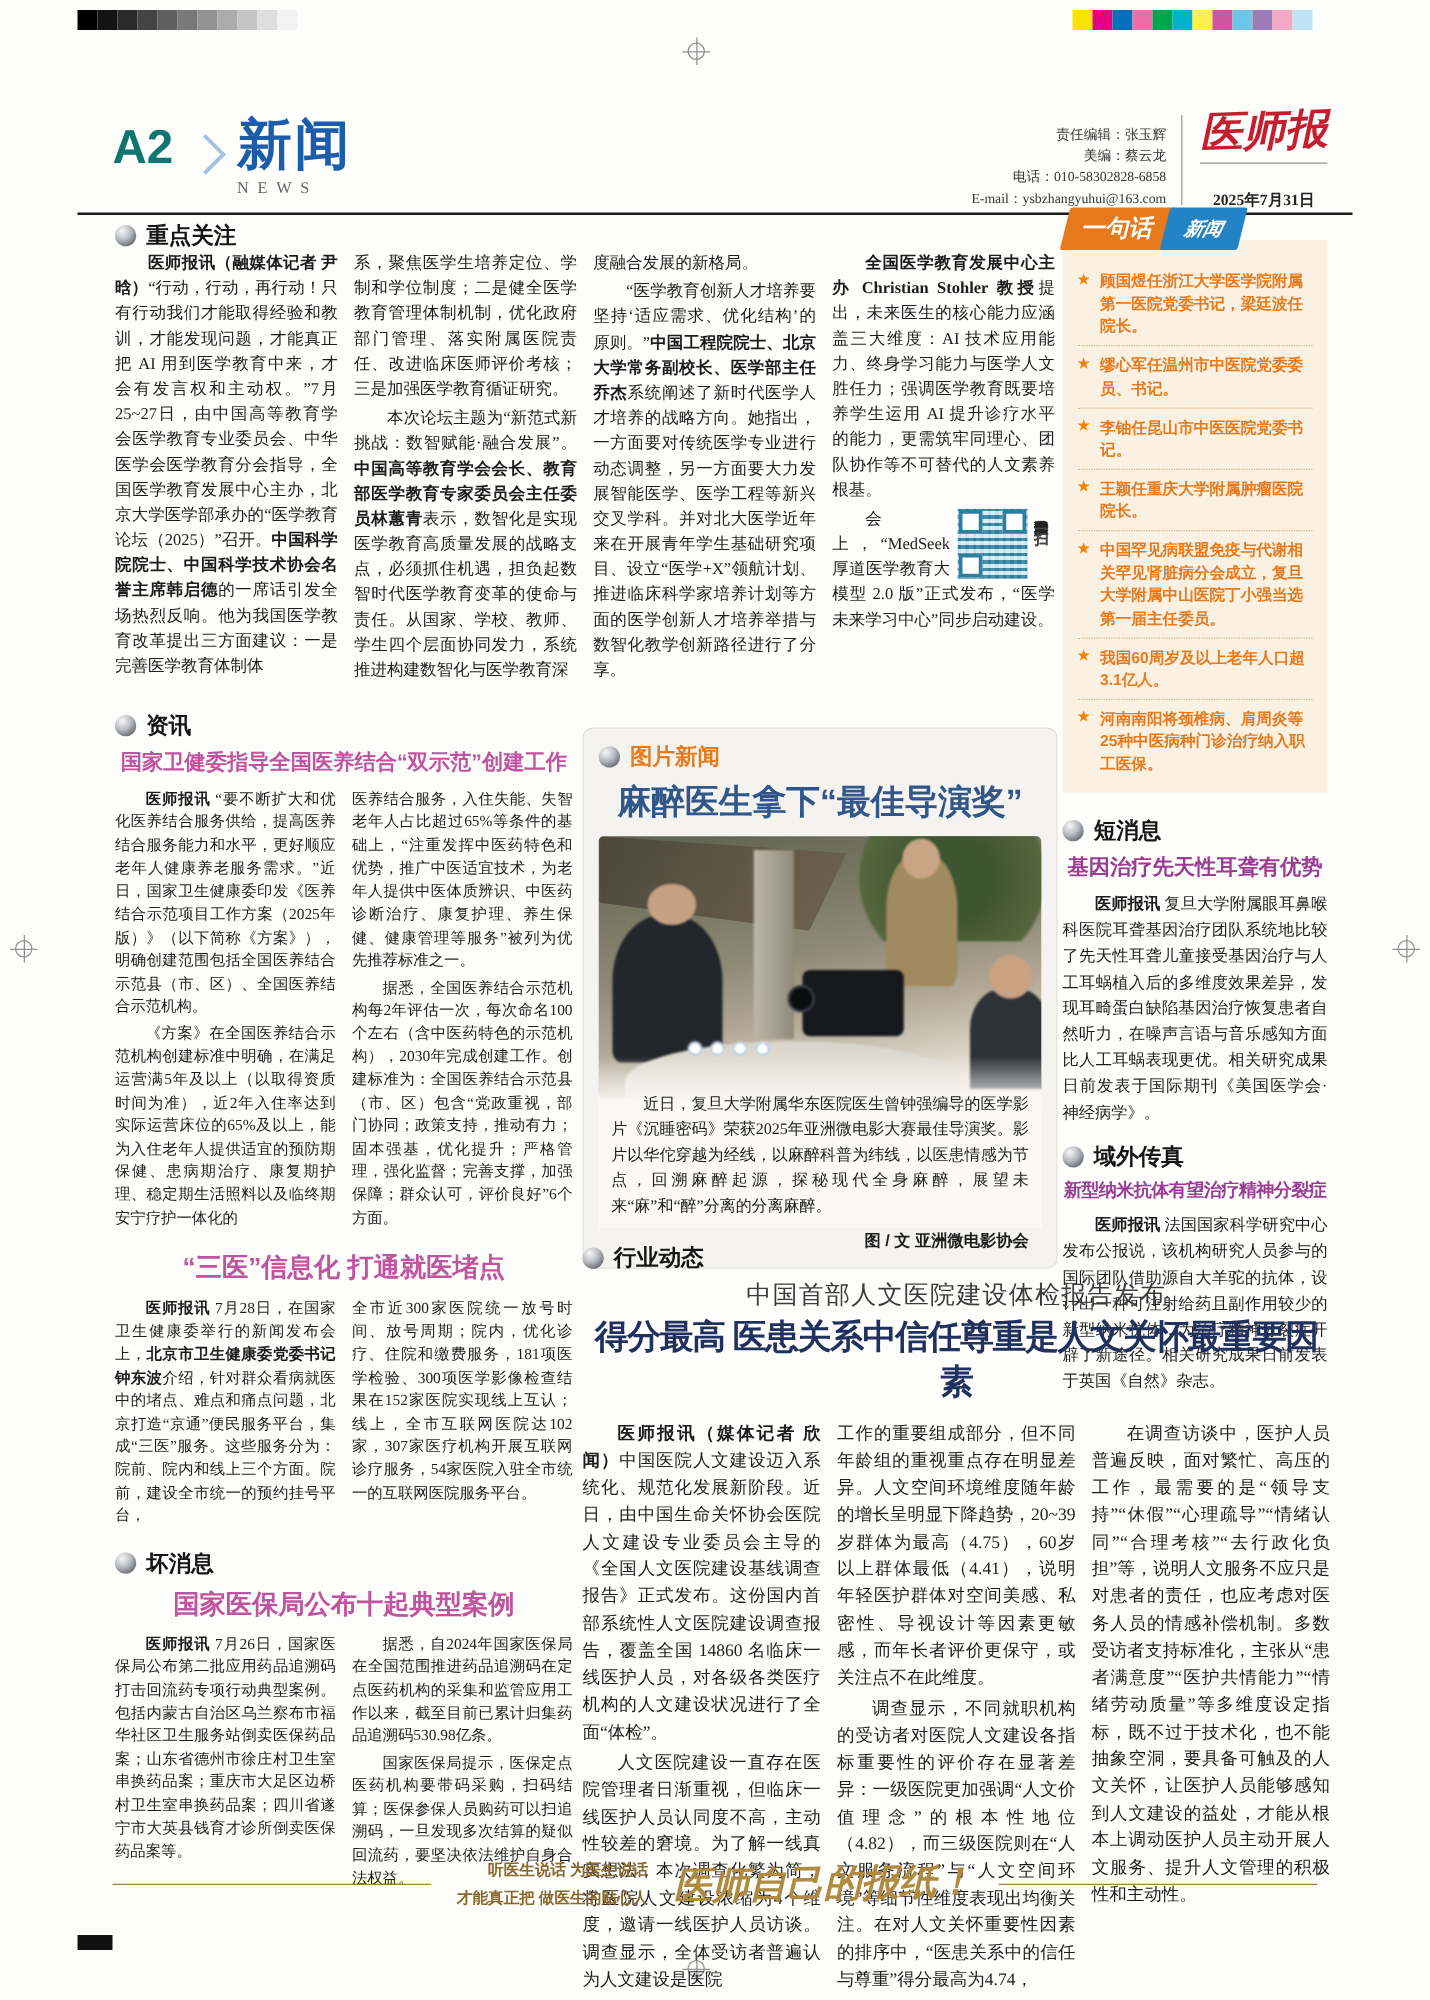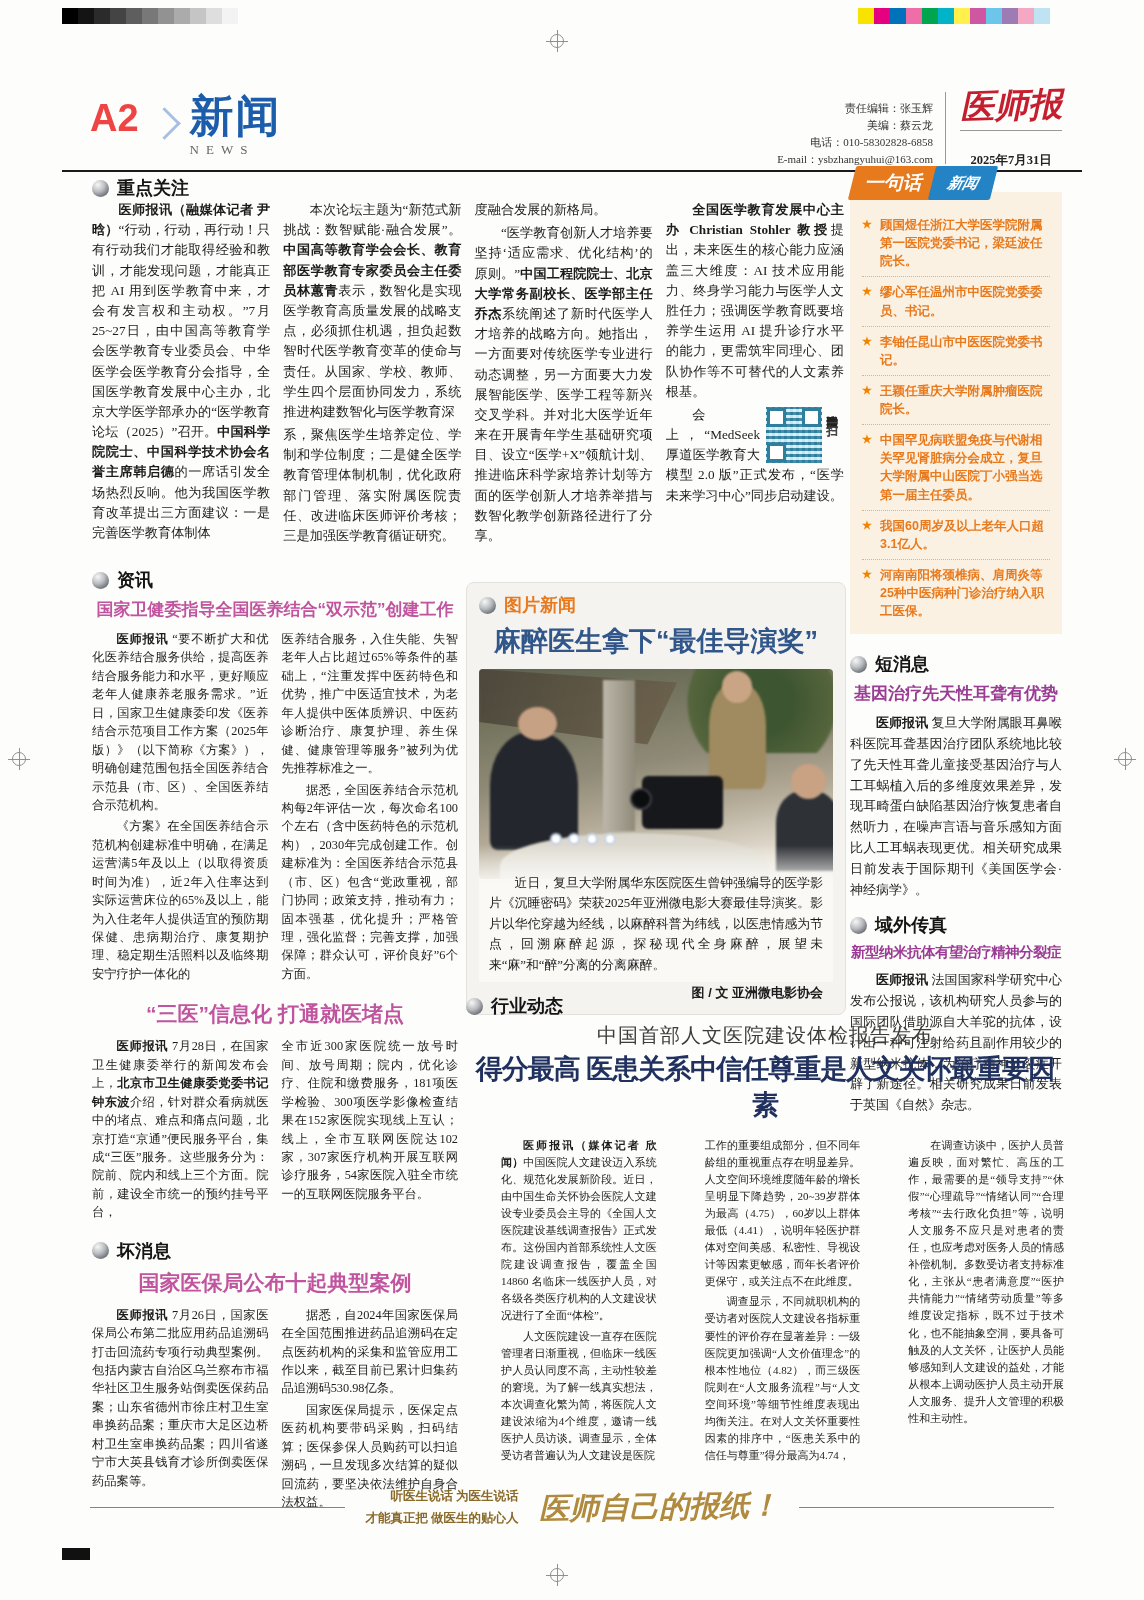--- a/index.html
+++ b/index.html
@@ -12,21 +12,21 @@
   .regbar span{width:16px;height:16px;display:block;}
   .cross{position:absolute;width:22px;height:22px;
          background:linear-gradient(#909090,#909090) center/100% 1px no-repeat,
                     linear-gradient(#909090,#909090) center/1px 100% no-repeat;}
   .cross::before{content:"";position:absolute;inset:4px;border:1px solid #909090;border-radius:50%;}
   .blackmark{position:absolute;left:62px;top:1548px;width:28px;height:12px;background:#111;}
 
   
   .header{position:absolute;left:90px;top:92px;width:972px;height:72px;display:flex;justify-content:space-between;}
   .hl{display:flex;align-items:flex-start;gap:14px;}
-  .edition{font-weight:bold;font-size:38px;color:#ef4444;line-height:1.4;}
+  .edition{font-weight:bold;font-size:38px;color:#0f766e;line-height:1.4;}
   .chev{width:20px;height:20px;border-top:3px solid #a6c0e2;border-right:3px solid #a6c0e2;transform:rotate(45deg);margin-top:20px;}
   .secname{font-weight:900;font-size:44px;color:#1b5cab;line-height:1.1;letter-spacing:2px;}
   .secname-en{font-size:13px;letter-spacing:7px;color:#666;margin-top:2px;}
   .hr-right{display:flex;align-items:stretch;}
   .mastinfo{text-align:right;font-size:11px;line-height:1.55;color:#333;padding-top:8px;}
   .logoblock{border-left:1px solid #999;margin-left:12px;padding-left:14px;display:flex;flex-direction:column;justify-content:center;text-align:center;}
   .paperlogo{font-style:italic;font-weight:900;font-size:34px;color:#c41e2f;transform:rotate(-2deg);line-height:1.1;}
   .paperdate{border-top:1px solid #999;margin-top:6px;padding-top:21px;font-size:12.5px;font-weight:bold;color:#222;}
   .header-rule{position:absolute;left:62px;right:62px;top:170px;border-top:2px solid #1a1a1a;}
 
@@ -96,21 +96,21 @@
   .ph-table{left:6%;right:18%;bottom:-4%;height:26%;background:linear-gradient(#d8d4c9,#efece4);border-radius:50% 50% 0 0/60% 60% 0 0;}
   .ph-pot{width:12px;height:12px;border-radius:50%;background:radial-gradient(#fff 52%,#6b8fc0 56%,#fff 70%);}
   .photo-caption{position:relative;margin-top:-34px;padding:28px 10px 4px;background:linear-gradient(180deg,rgba(250,249,246,0) 0%,rgba(250,249,246,.95) 30%,#faf9f6 45%);}
   .photo-caption .bp{font-size:12.8px;line-height:1.6;}
   .credit{font-family:"Liberation Sans",sans-serif;font-weight:bold;font-size:13px;text-align:right;padding:2px 10px 4px;}
 
   
   .industry{position:absolute;left:466px;top:994px;width:598px;}
   .kicker{font-size:20px;color:#3c3c3c;text-align:center;margin:4px 0 2px;letter-spacing:1px;}
   .ind-hl{font-family:"Liberation Sans",sans-serif;font-weight:900;font-size:27px;letter-spacing:-1px;color:#20315f;text-align:center;margin:2px 0 14px;}
-  .industry .bp{font-size:11px;line-height:1.55;margin-left:35px;}
+  .industry .bp{font-size:14px;line-height:1.55;}
 
   
   .footer{position:absolute;left:90px;right:90px;top:1486px;display:flex;align-items:center;gap:20px;}
   .footer::before,.footer::after{content:"";flex:1;border-top:1px solid #a4803a;}
   .slogans{text-align:right;font-size:12.5px;font-weight:bold;color:#8a6a2a;line-height:1.75;white-space:nowrap;}
   .brandscript{font-style:italic;font-weight:900;font-size:30px;color:#b08a3e;transform:rotate(-1deg);white-space:nowrap;}
 </style>
 </head>
 <body>
 
@@ -176,22 +176,22 @@
   <div class="lead-region">
     <div class="sec">
       <span class="orb"></span>
       <span>重点关注</span>
     </div>
     <div class="cols lead-cols">
       <div>
         <p class="bp"><span class="ld">医师报讯（融媒体记者 尹晗）</span><span>“行动，行动，再行动！只有行动我们才能取得经验和教训，才能发现问题，才能真正把 AI 用到医学教育中来，才会有发言权和主动权。”7月25~27日，由中国高等教育学会医学教育专业委员会、中华医学会医学教育分会指导，全国医学教育发展中心主办，北京大学医学部承办的“医学教育论坛（2025）”召开。</span><b>中国科学院院士、中国科学技术协会名誉主席韩启德</b><span>的一席话引发全场热烈反响。他为我国医学教育改革提出三方面建议：一是完善医学教育体制体</span></p>
       </div>
       <div>
+        <p class="bp" style="text-indent:0;"><span>系，聚焦医学生培养定位、学制和学位制度；二是健全医学教育管理体制机制，优化政府部门管理、落实附属医院责任、改进临床医师评价考核；三是加强医学教育循证研究。</span></p>
         <p class="bp"><span>本次论坛主题为“新范式新挑战：数智赋能·融合发展”。</span><b>中国高等教育学会会长、教育部医学教育专家委员会主任委员林蕙青</b><span>表示，数智化是实现医学教育高质量发展的战略支点，必须抓住机遇，担负起数智时代医学教育变革的使命与责任。从国家、学校、教师、学生四个层面协同发力，系统推进构建数智化与医学教育深</span></p>
-        <p class="bp" style="text-indent:0;"><span>系，聚焦医学生培养定位、学制和学位制度；二是健全医学教育管理体制机制，优化政府部门管理、落实附属医院责任、改进临床医师评价考核；三是加强医学教育循证研究。</span></p>
       </div>
       <div>
         <p class="bp" style="text-indent:0;"><span>度融合发展的新格局。</span></p>
         <p class="bp"><span>“医学教育创新人才培养要坚持‘适应需求、优化结构’的原则。”</span><b>中国工程院院士、北京大学常务副校长、医学部主任乔杰</b><span>系统阐述了新时代医学人才培养的战略方向。她指出，一方面要对传统医学专业进行动态调整，另一方面要大力发展智能医学、医学工程等新兴交叉学科。并对北大医学近年来在开展青年学生基础研究项目、设立“医学+X”领航计划、推进临床科学家培养计划等方面的医学创新人才培养举措与数智化教学创新路径进行了分享。</span></p>
       </div>
       <div>
         <p class="bp"><b>全国医学教育发展中心主办 Christian Stohler 教授</b><span>提出，未来医生的核心能力应涵盖三大维度：AI 技术应用能力、终身学习能力与医学人文胜任力；强调医学教育既要培养学生运用 AI 提升诊疗水平的能力，更需筑牢同理心、团队协作等不可替代的人文素养根基。</span></p>
         <div>
           <div class="qrfloat">
             <div class="qr">

